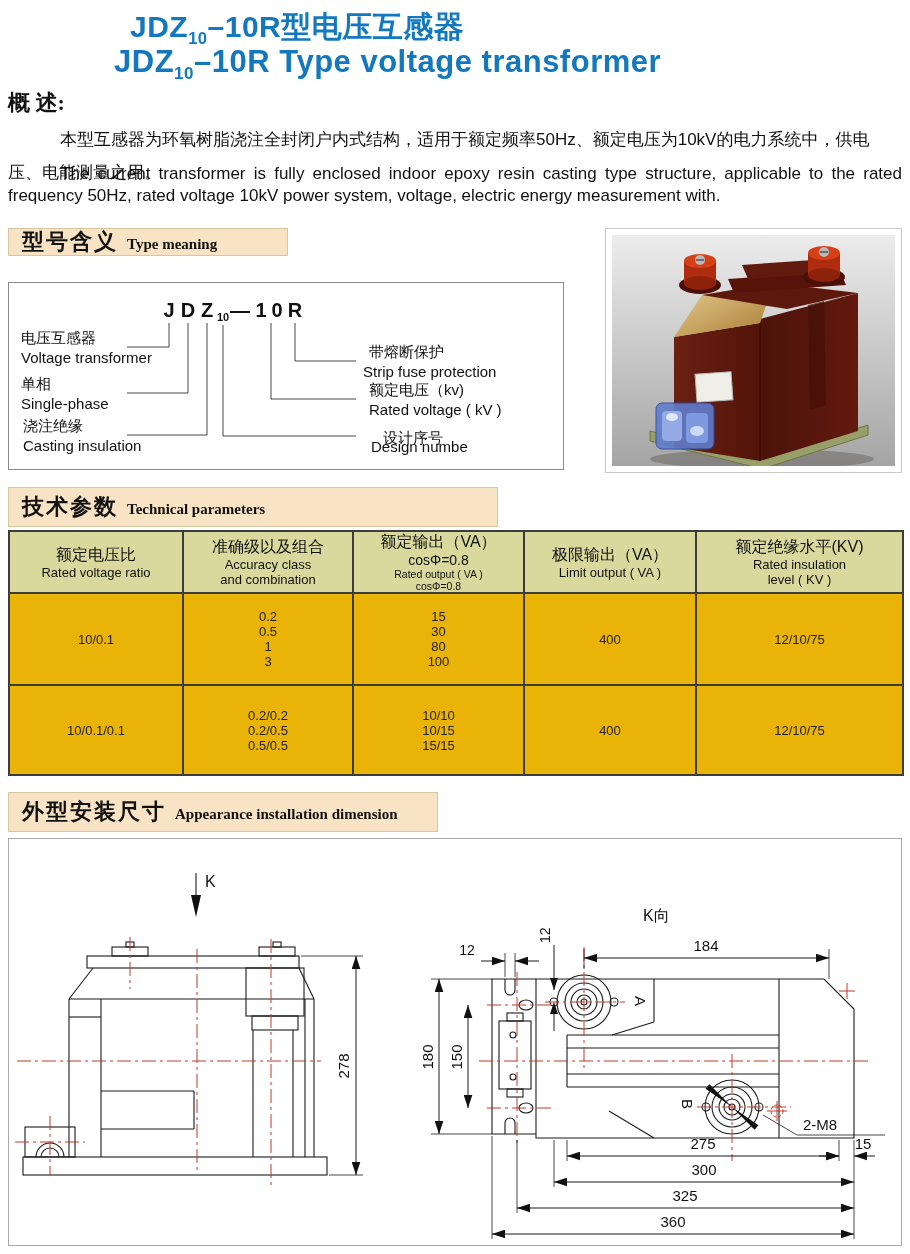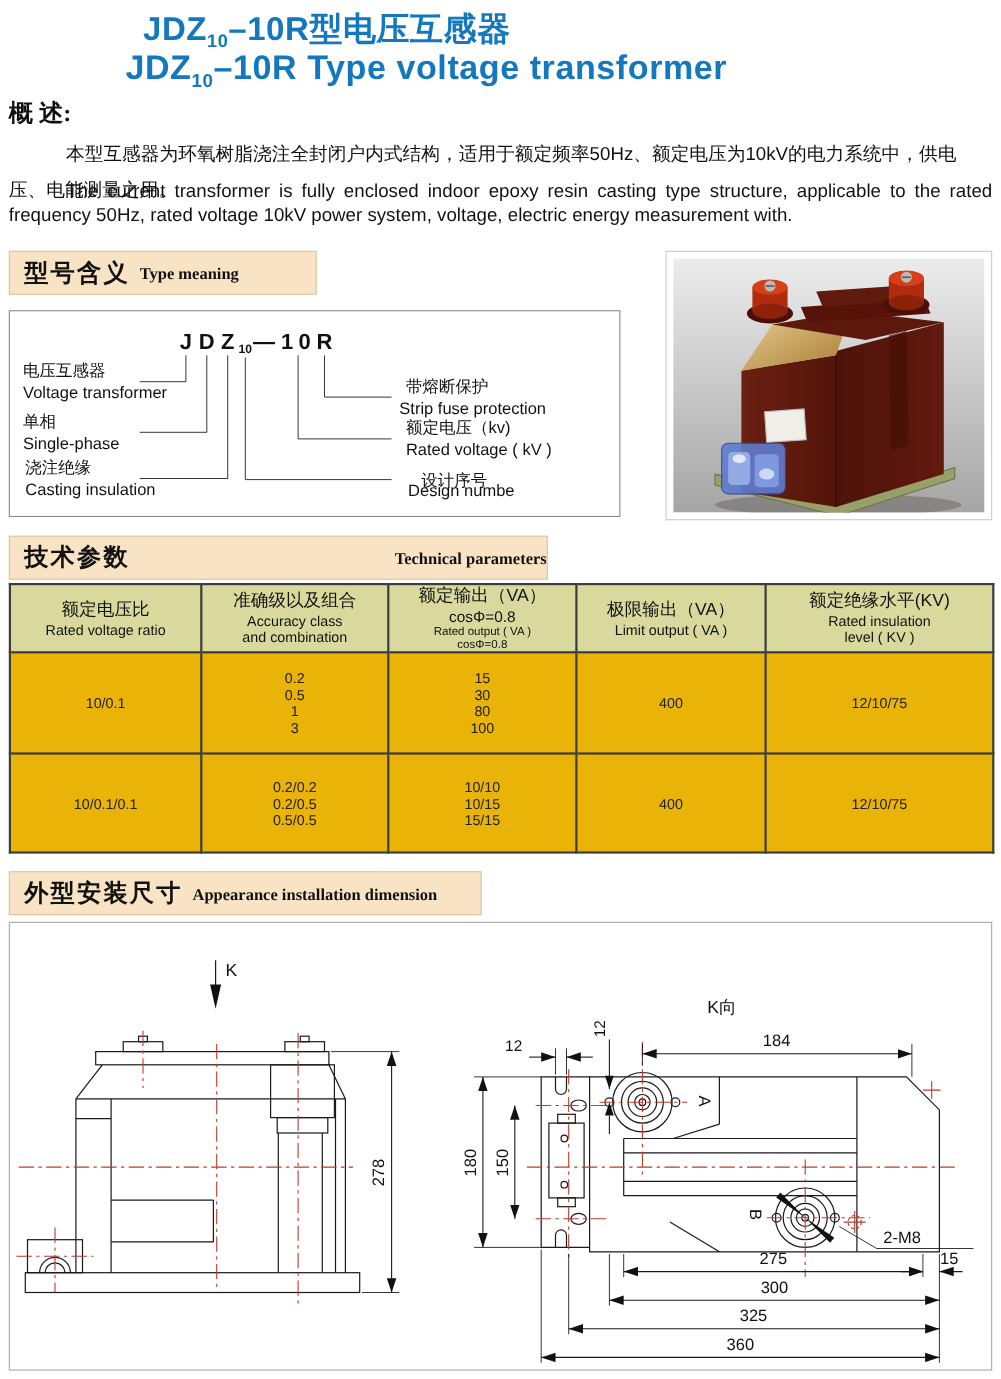--- a/index.html
+++ b/index.html
@@ -16,22 +16,22 @@
   
   #ov-head{left:8px;top:88px;font-family:"Liberation Serif",serif;font-weight:bold;font-size:22px;}
   .para{left:8px;width:894px;font-size:17px;margin:0;}
   #para-zh{top:123px;line-height:33px;text-indent:52px;}
   #para-en{top:163px;line-height:22px;text-indent:52px;text-align:justify;}
   
   .secbox{background:#f8e4c4;border:1px solid #d8c6a2;display:flex;align-items:center;
           padding-left:13px;box-sizing:border-box;font-family:"Liberation Serif",serif;}
   .secbox .zh{font-size:22px;font-weight:bold;letter-spacing:2px;}
   .secbox .en{font-size:15px;font-weight:bold;margin-left:9px;padding-top:4px;}
-  #sec-tm{left:8px;top:228px;width:280px;height:40px;}
-  #sec-tp{left:8px;top:487px;width:490px;height:40px;justify-content:space-between;}
+  #sec-tm{left:8px;top:228px;width:280px;height:28px;}
+  #sec-tp{left:8px;top:487px;width:490px;height:40px;}
   #sec-ap{left:8px;top:792px;width:430px;height:40px;}
   
   #tm-box{left:8px;top:282px;width:556px;height:188px;border:1px solid #8a8a8a;box-sizing:border-box;}
   #tm-box svg{position:absolute;left:0;top:0;}
   .tm-label{position:absolute;font-size:15px;line-height:18px;white-space:nowrap;}
   
   #photo{left:605px;top:228px;width:297px;height:245px;background:#fff;border:1px solid #c9c9c9;box-sizing:border-box;padding:6px;}
   
   #tp-table{left:8px;top:530px;border-collapse:collapse;table-layout:fixed;width:894px;}
   #tp-table td,#tp-table th{border:2px solid #3c3c3c;padding:0;text-align:center;vertical-align:middle;}

